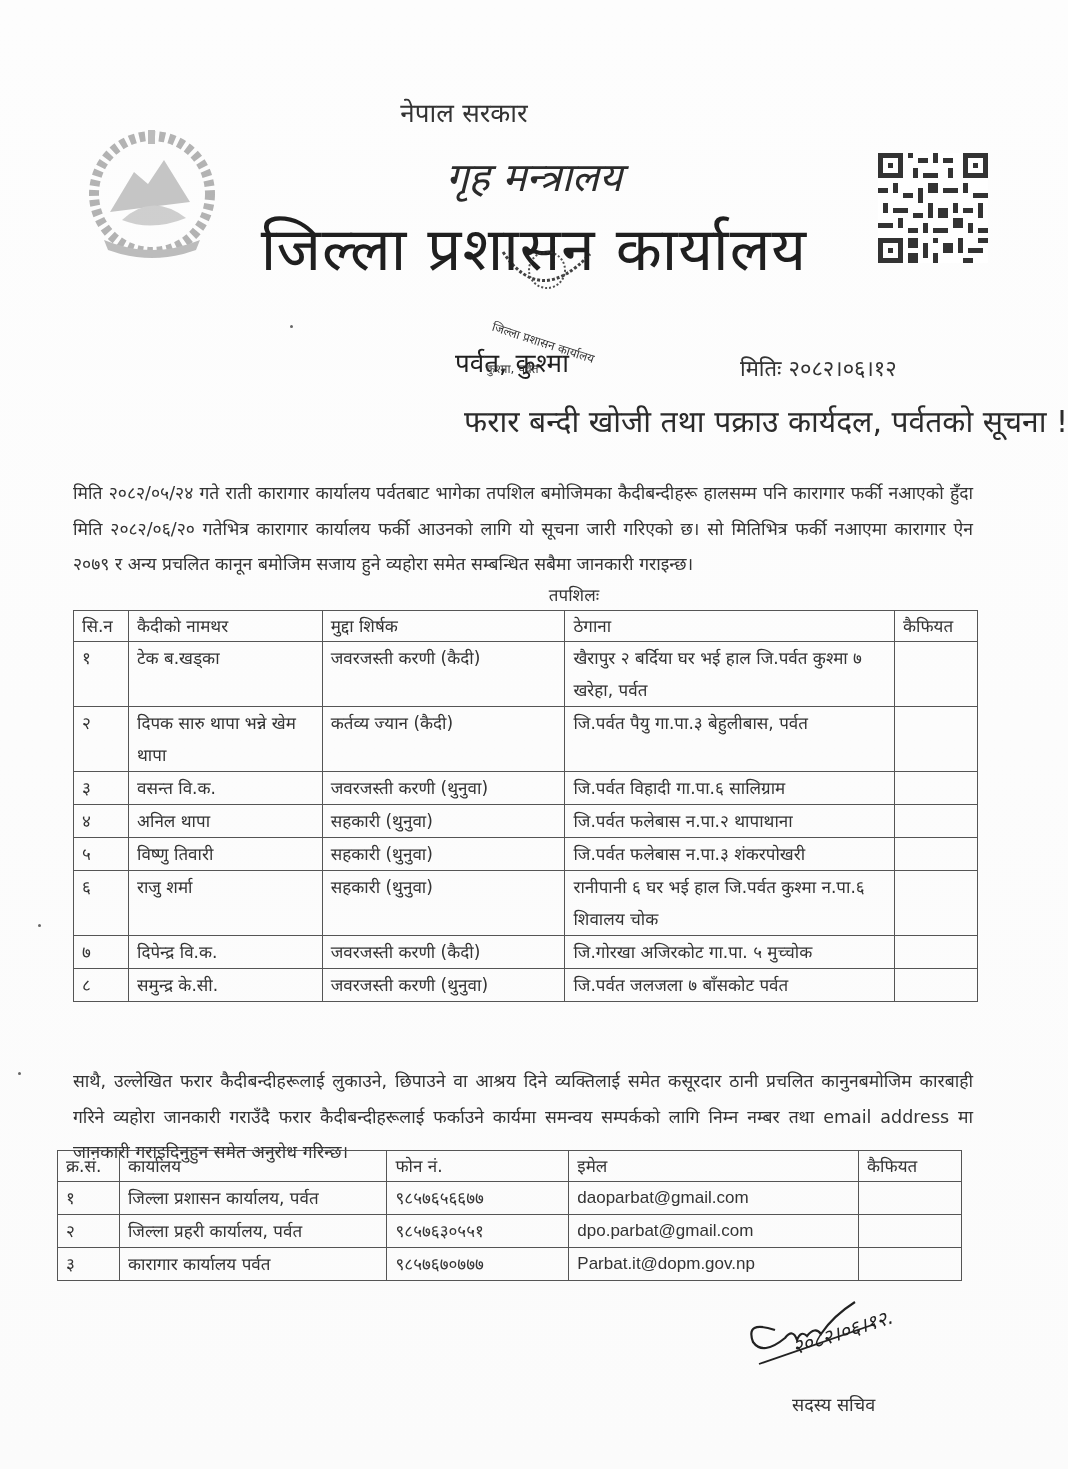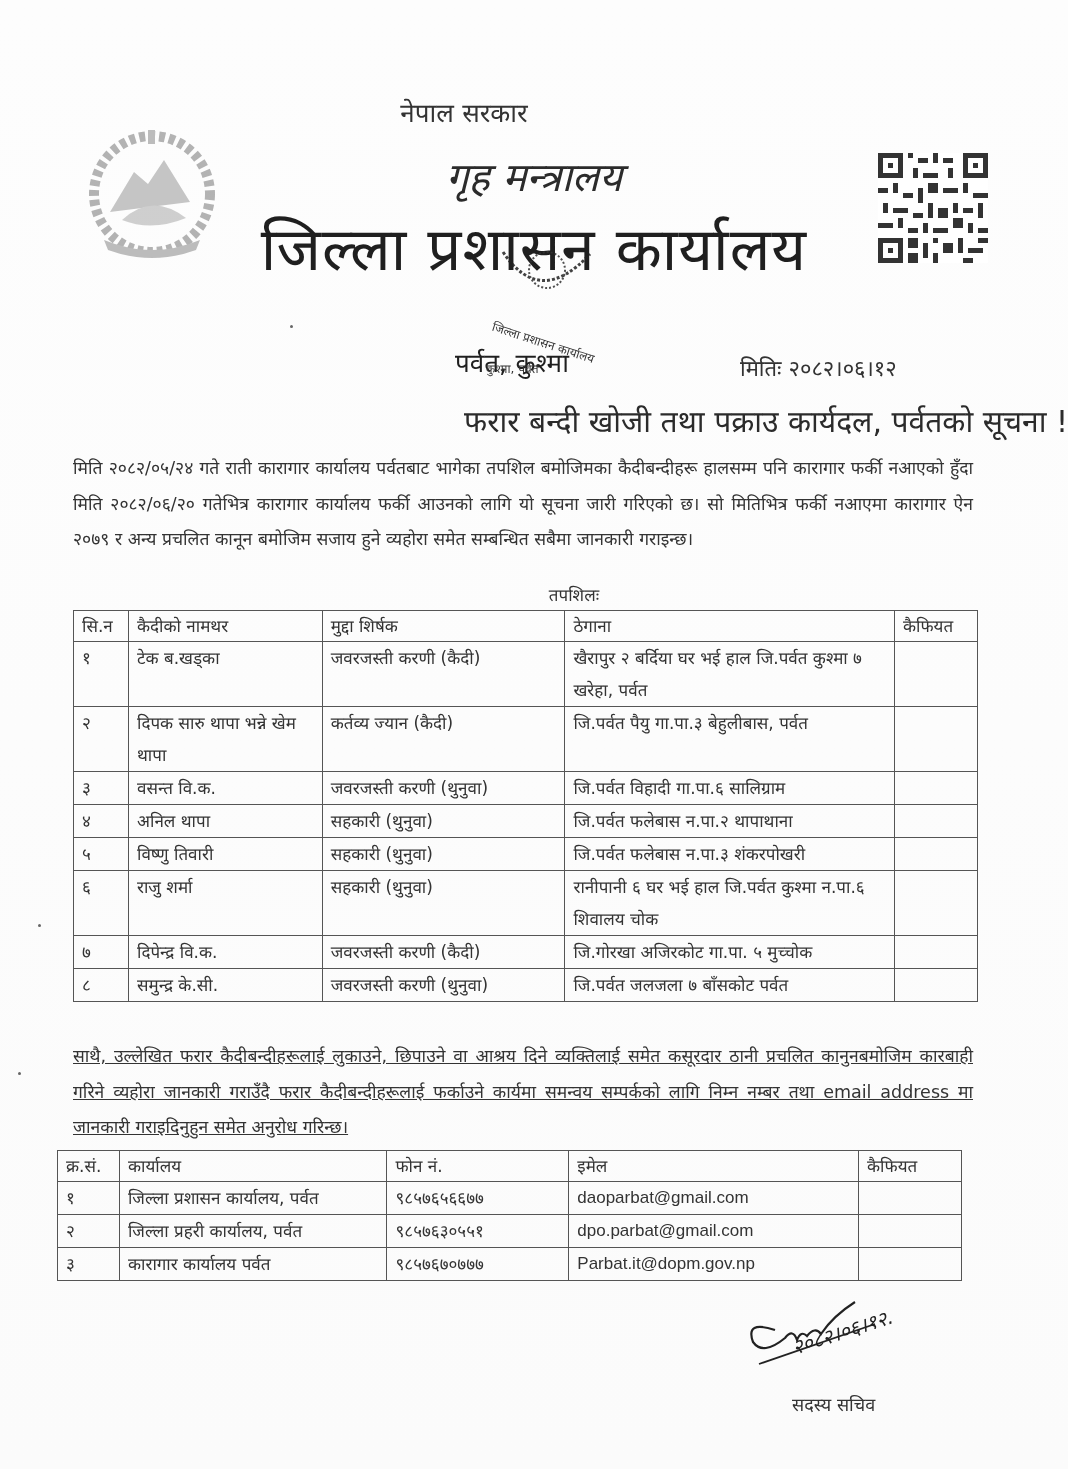--- a/index.html
+++ b/index.html
@@ -17,24 +17,24 @@
   }
   .abs { position: absolute; }
   .gov-name { left: 0; width: 928px; top: 94px; text-align: center; font-size: 26px; color: #333; }
   .ministry { left: 0; width: 1068px; top: 148px; text-align: center; font-size: 40px; color: #2b2b2b; font-style: italic; }
   .office { left: 0; width: 1068px; top: 206px; text-align: center; font-size: 60px; color: #1f1f1f; font-weight: normal; letter-spacing: 1px; }
   .location { left: 455px; top: 312px; font-size: 26px; color: #1f1f1f; margin-top: 32px; }
   .date { left: 740px; top: 352px; font-size: 22px; color: #333; }
   .notice-title { left: 0; width: 1068px; top: 400px; text-align: right; font-size: 30px; color: #2b2b2b; }
   .para {
     left: 73px; width: 900px; font-size: 17.5px; line-height: 35.5px; color: #333;
-    text-align: justify; text-align-last: left;
+    text-align: justify; text-align-last: left; margin-top: 25px;
   }
   .para1 { top: 451px; }
-  .para2 { top: 1039px; text-decoration: underline; }
+  .para2 { top: 1039px; }
   .schedule-label { left: 0; width: 1068px; top: 583px; text-align: center; font-size: 17px; color: #333; margin-left: 40px; }
 
   .emblem { left: 82px; top: 122px; width: 140px; height: 140px; opacity: 0.55; }
   .qr { left: 878px; top: 153px; width: 110px; height: 110px; }
   .stamp { left: 455px; top: 248px; width: 170px; height: 150px; opacity: 0.85; }
 
   table.grid { position: absolute; border-collapse: collapse; font-size: 17px; color: #333; }
   table.grid td, table.grid th {
     border: 1.3px solid #555; padding: 0 8px; vertical-align: top; font-weight: normal; text-align: left;
     line-height: 32px;

